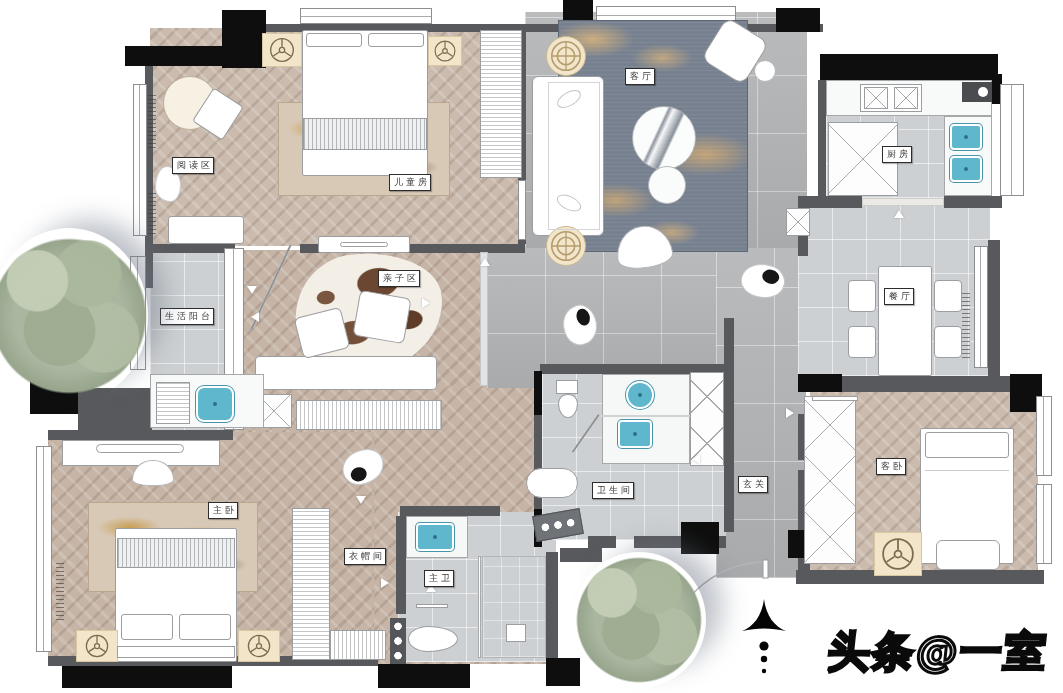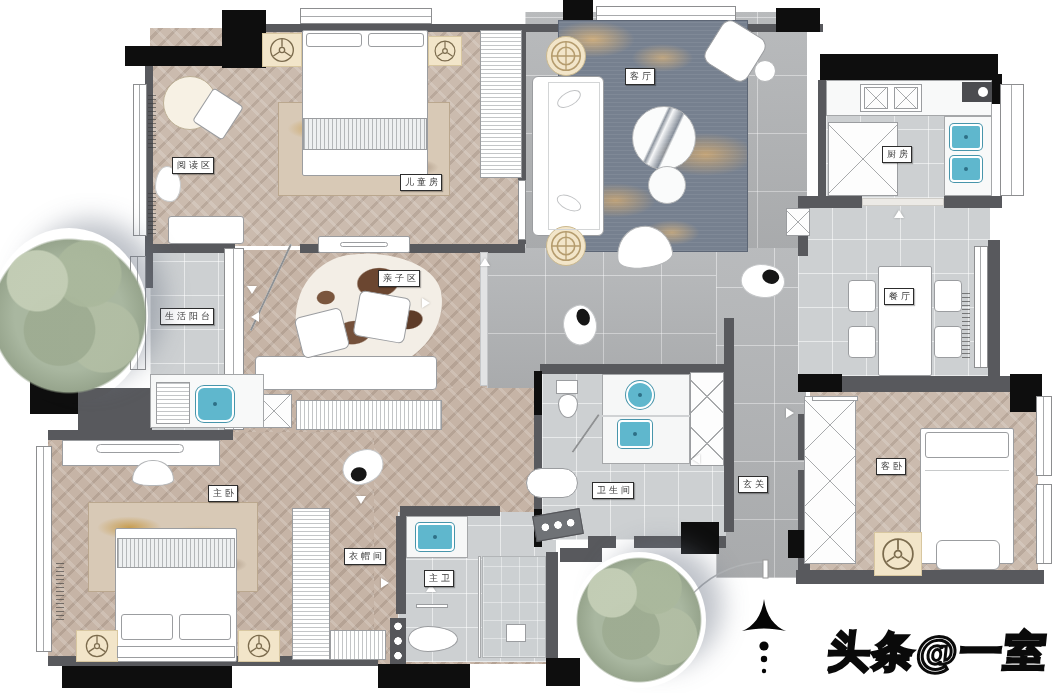--- a/index.html
+++ b/index.html
@@ -323,30 +323,30 @@
   <div class="ar arU" style="left:480px;top:258px"></div>
   <div class="ar arR" style="left:422px;top:298px"></div>
   <div class="ar arU" style="left:894px;top:210px"></div>
   <div class="ar arL" style="left:692px;top:454px"></div>
   <div class="ar arR" style="left:381px;top:578px"></div>
   <div class="ar arU" style="left:426px;top:584px"></div>
   <div class="ar arD" style="left:356px;top:496px"></div>
   <div class="ar arR" style="left:786px;top:408px"></div>
 
   <div class="lbl" style="left:172px;top:157px">阅读区</div>
-  <div class="lbl" style="left:400px;top:174px">儿童房</div>
+  <div class="lbl" style="left:389px;top:174px">儿童房</div>
   <div class="lbl" style="left:625px;top:68px">客厅</div>
   <div class="lbl" style="left:882px;top:146px">厨房</div>
   <div class="lbl" style="left:884px;top:288px">餐厅</div>
   <div class="lbl" style="left:876px;top:458px">客卧</div>
   <div class="lbl" style="left:592px;top:482px">卫生间</div>
   <div class="lbl" style="left:738px;top:476px">玄关</div>
   <div class="lbl" style="left:160px;top:308px">生活阳台</div>
   <div class="lbl" style="left:378px;top:270px">亲子区</div>
-  <div class="lbl" style="left:208px;top:485px">主卧</div>
+  <div class="lbl" style="left:208px;top:502px">主卧</div>
   <div class="lbl" style="left:344px;top:548px">衣帽间</div>
   <div class="lbl" style="left:424px;top:570px">主卫</div>
 
   <div class="tree" style="left:-10px;top:228px;width:158px;height:176px"></div>
   <div class="tree" style="left:572px;top:552px;width:134px;height:136px"></div>
 
   <svg style="left:652px;top:550px;z-index:25" width="150" height="120" viewBox="0 0 150 120">
     <path d="M14 112 A 100 100 0 0 1 114 12" fill="none" stroke="#b3b5b7" stroke-width="1.5"></path>
     <rect x="111" y="10" width="5" height="18" fill="#fff" stroke="#999" stroke-width="1"></rect>
   </svg>

